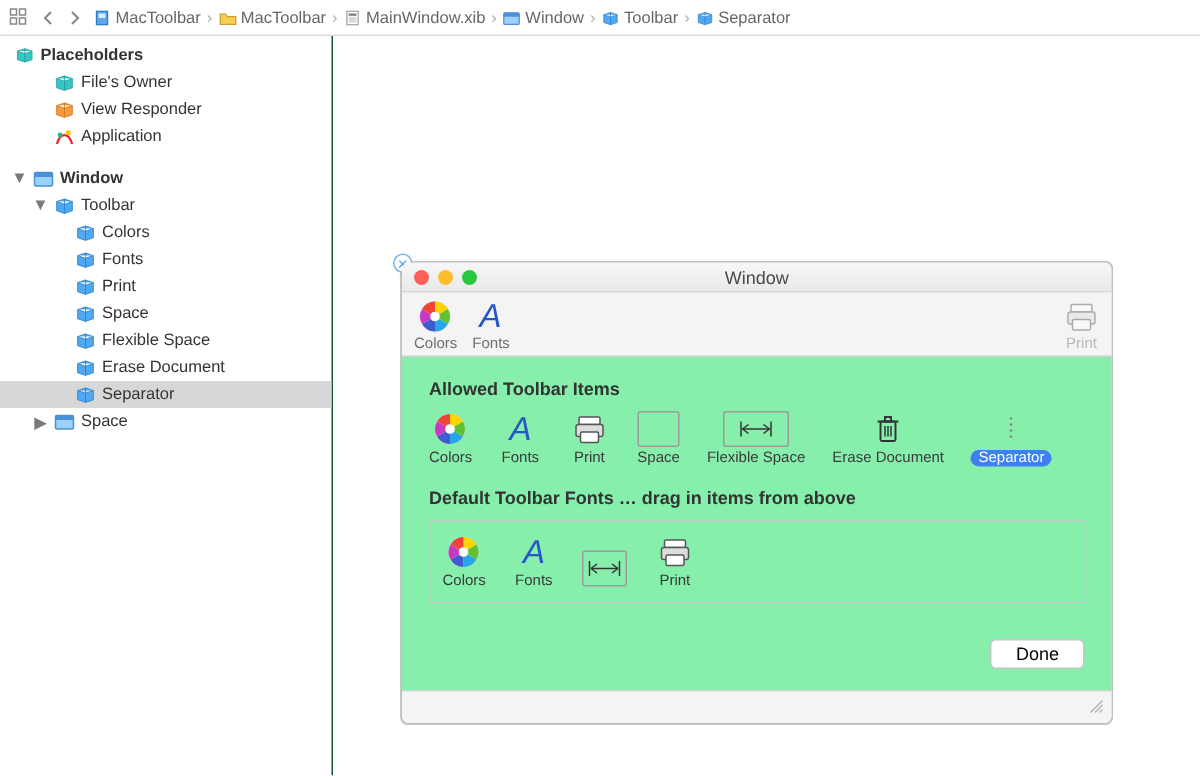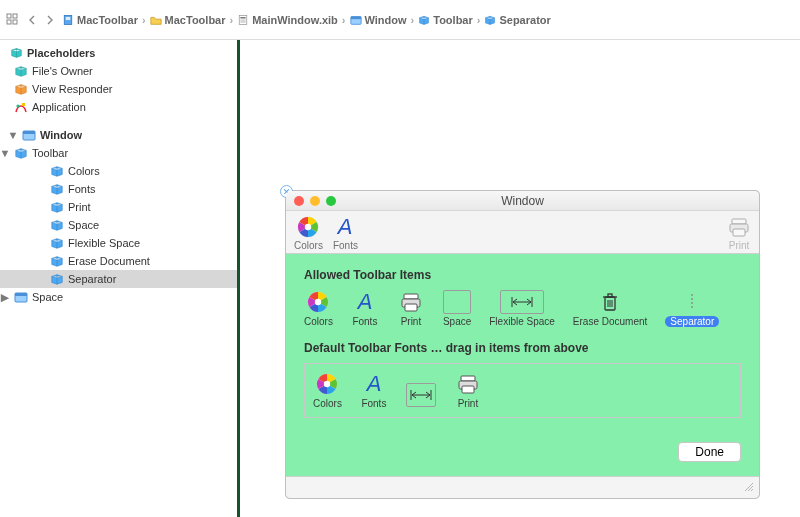--- a/index.html
+++ b/index.html
@@ -1,41 +1,41 @@
 <!DOCTYPE html>
 <html><head>
 <meta charset="utf-8">
 <style>
   * { box-sizing: border-box; margin: 0; padding: 0; font-family: -apple-system, "Helvetica Neue", Arial, sans-serif; }
   body { width: 800px; height: 517px; background: #fff; font-size: 11px; color: #333; overflow: hidden; }
   
   
-  .topbar { height: 40px; border-bottom: 1px solid #ddd; display: flex; align-items: center; padding: 0 6px; gap: 4px; color: #666; font-weight: bold; }
+  .topbar { height: 24px; border-bottom: 1px solid #ddd; display: flex; align-items: center; padding: 0 6px; gap: 4px; color: #666; }
   .topbar .grid-icon svg, .topbar .nav svg { display:block; }
   .topbar .nav { display: flex; gap: 2px; }
   .topbar .navbtn { width: 16px; height: 16px; display:flex; align-items:center; justify-content:center; }
   .crumb { display:flex; align-items:center; gap:4px; }
   .crumb .sep { color:#aaa; }
   .crumb .ci { display:flex; align-items:center; gap:3px; }
   .crumb .ci svg { width:12px; height:12px; }
   
   
   .split { display:flex; height:493px; }
-  .sidebar { width:240px; border-right:3px solid #14532d; padding-top:2px; user-select:none; }
+  .sidebar { width:222px; border-right:1px solid #14532d; padding-top:2px; user-select:none; }
   .canvas { flex:1; background:#fff; position:relative; }
   
   .side-head { font-weight:600; font-size:11px; padding:4px 10px 3px; display:flex; align-items:center; gap:4px; }
   .side-head svg { width:13px; height:13px; }
   .tree { }
   .node { display:flex; align-items:center; height:18px; gap:4px; padding-right:6px; }
   .node.sel { background:#d7d7d7; }
   .node .tw { width:10px; display:flex; justify-content:center; color:#7a7a7a;}
   .node .ic { width:14px; display:flex; justify-content:center; }
   .node .lbl { white-space:nowrap; }
-  .pad1 { } .pad2{padding-left:36px;}
+  .pad1 { padding-left: 22px; } .pad2{padding-left:36px;}
   
   
   .winwrap { position:absolute; left:45px; top:150px; width:475px; border:1px solid #bfbfbf; border-radius:5px; background:#efefef; box-shadow:0 0 0.5px rgba(0,0,0,.2); }
   .win-close { position:absolute; left:-6px; top:-6px; width:13px; height:13px; border-radius:50%; background:#fff; border:1px solid #78b3ec; display:flex; align-items:center; justify-content:center; font-size:9px; color:#5a9fe4; }
   .titlebar { height:20px; display:flex; align-items:center; justify-content:center; position:relative; background:linear-gradient(#f7f7f7,#e9e9e9); border-bottom:1px solid #d6d6d6; border-radius:5px 5px 0 0;}
   .tl-dots { position:absolute; left:8px; top:5px; display:flex; gap:6px;}
   .dot { width:10px; height:10px; border-radius:50%; }
   .dot.r{background:#ff5f57;} .dot.y{background:#ffbd2e;} .dot.g{background:#28c940;}
   .tb-area { background:#f4f4f4; border-bottom:1px solid #cfcfcf; padding:4px 8px 2px; display:flex; align-items:flex-end; }
   .tb-item { display:flex; flex-direction:column; align-items:center; gap:1px; margin-right:10px; }

